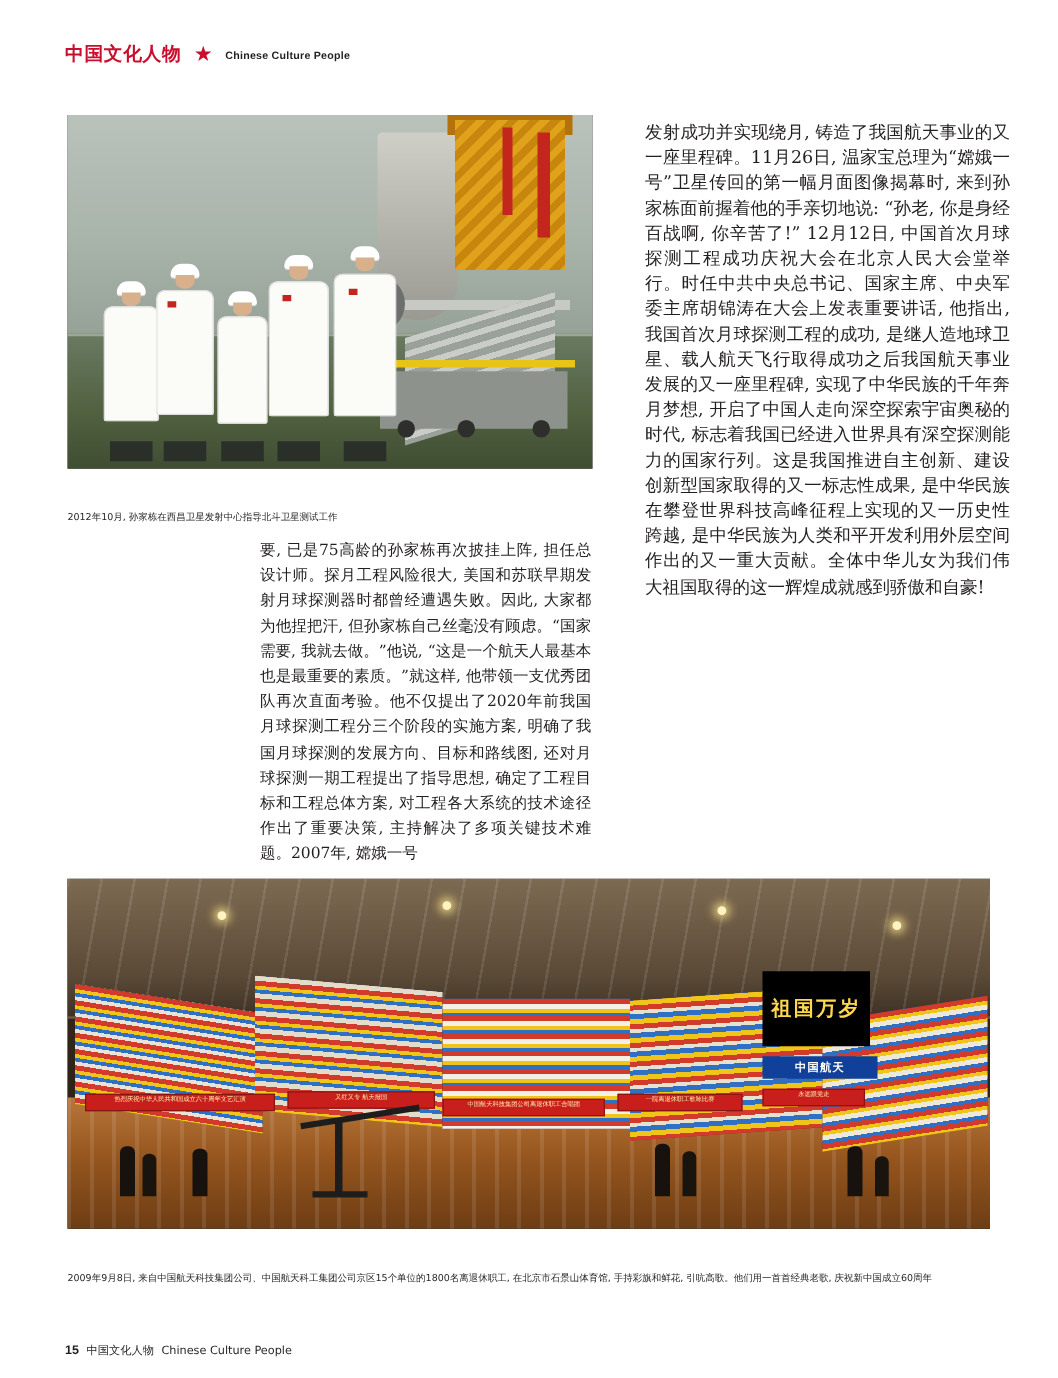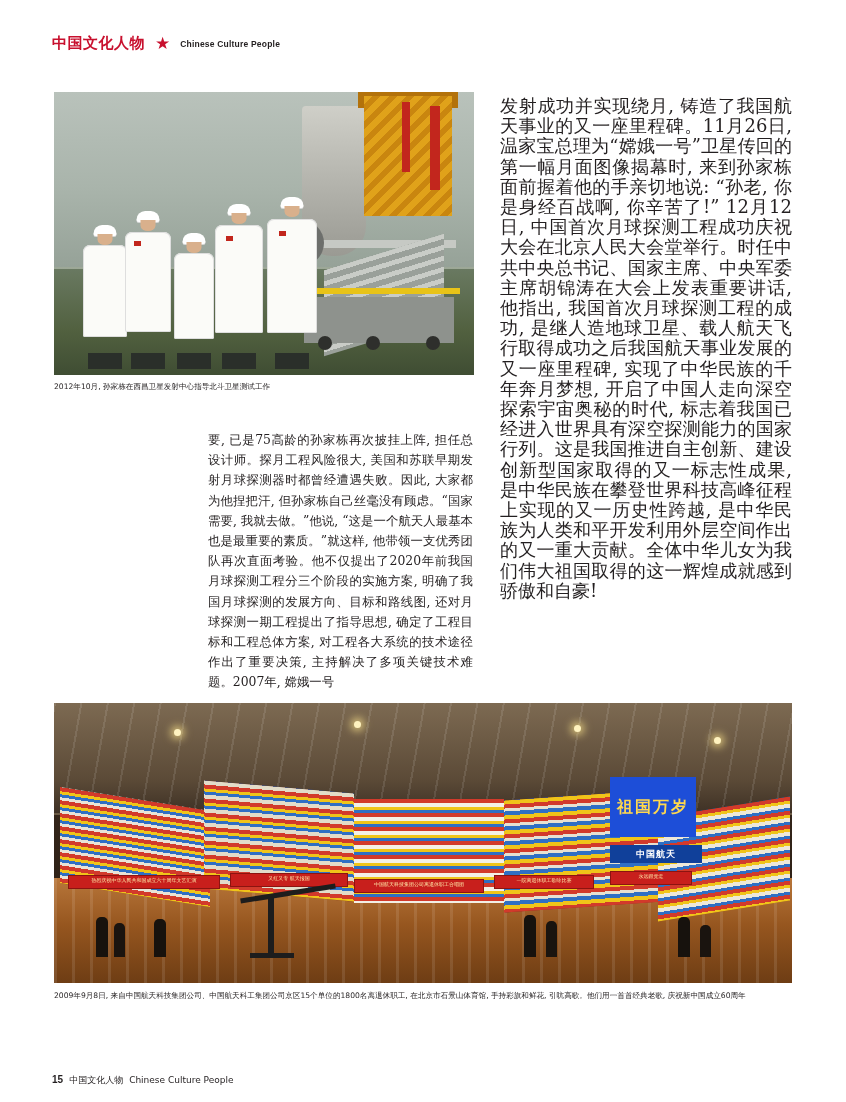--- a/index.html
+++ b/index.html
@@ -63,35 +63,36 @@
     height: 283px;
     overflow: hidden;
     background: #4a4f46;
   }
   .caption {
     position: absolute;
     font-size: 7.6px;
     line-height: 1.45;
     color: #231f20;
     font-family: "DejaVu Sans", sans-serif;
+    margin-top: 27px;
   }
   .cap-top {
     left: 54px;
     top: 381px;
     width: 430px;
   }
 
   
   .col-right {
     position: absolute;
-    left: 500px;
+    left: 516px;
     top: 96px;
     width: 292px;
     font-family: "DejaVu Serif", serif;
-    font-size: 18px;
+    font-size: 14px;
     line-height: 20.2px;
     text-align: justify;
     color: #231f20;
   }
   .col-right p { margin: 0; text-indent: 0; }
   .col-right p.indent { text-indent: 2em; }
 
   
   .col-left-mid {
     position: absolute;
@@ -179,21 +180,21 @@
   .ph2-ceil-lines { position:absolute; inset:0; }
   .ph2-floor { position:absolute; left:0; bottom:0; width:100%; height:105px;
       background: linear-gradient(180deg,#b8763a 0%, #96561f 45%, #6e3d14 100%); }
   .ph2-floor-gloss { position:absolute; left:0; bottom:0; width:100%; height:105px;
       background: repeating-linear-gradient(90deg, rgba(255,255,255,.10) 0 3px, rgba(0,0,0,0) 3px 18px); }
   .stand { position:absolute; border-radius:2px; }
   .stand-rows { position:absolute; inset:0; }
   .banner { position:absolute; background:#c81f1c; border:1px solid #8c1410;
       color:#ffe9a8; font-size:5px; line-height:9px; text-align:center; font-family:"DejaVu Sans",sans-serif;
       overflow:hidden; white-space:nowrap; }
-  .bigsign { position:absolute; background:#1d4ed8; color:#ffd84d; font-family:Liberation Serif, serif;
+  .bigsign { position:absolute; background:#000000; color:#ffd84d; font-family:Liberation Serif, serif;
       font-weight:bold; display:flex; align-items:center; justify-content:center; letter-spacing:2px; }
   .bluesign { position:absolute; background:#10409a; color:#ffffff; font-family:"DejaVu Serif",serif;
       font-size:9px; font-weight:bold; display:flex; align-items:center; justify-content:center; letter-spacing:1px; }
   .crane { position:absolute; background:#1d1d1d; }
   .spot { position:absolute; width:7px; height:7px; border-radius:50%; background:#fff3c0; box-shadow:0 0 8px 3px rgba(255,230,140,.8); }
 </style>
 </head>
 <body>
 
 <div class="page">

